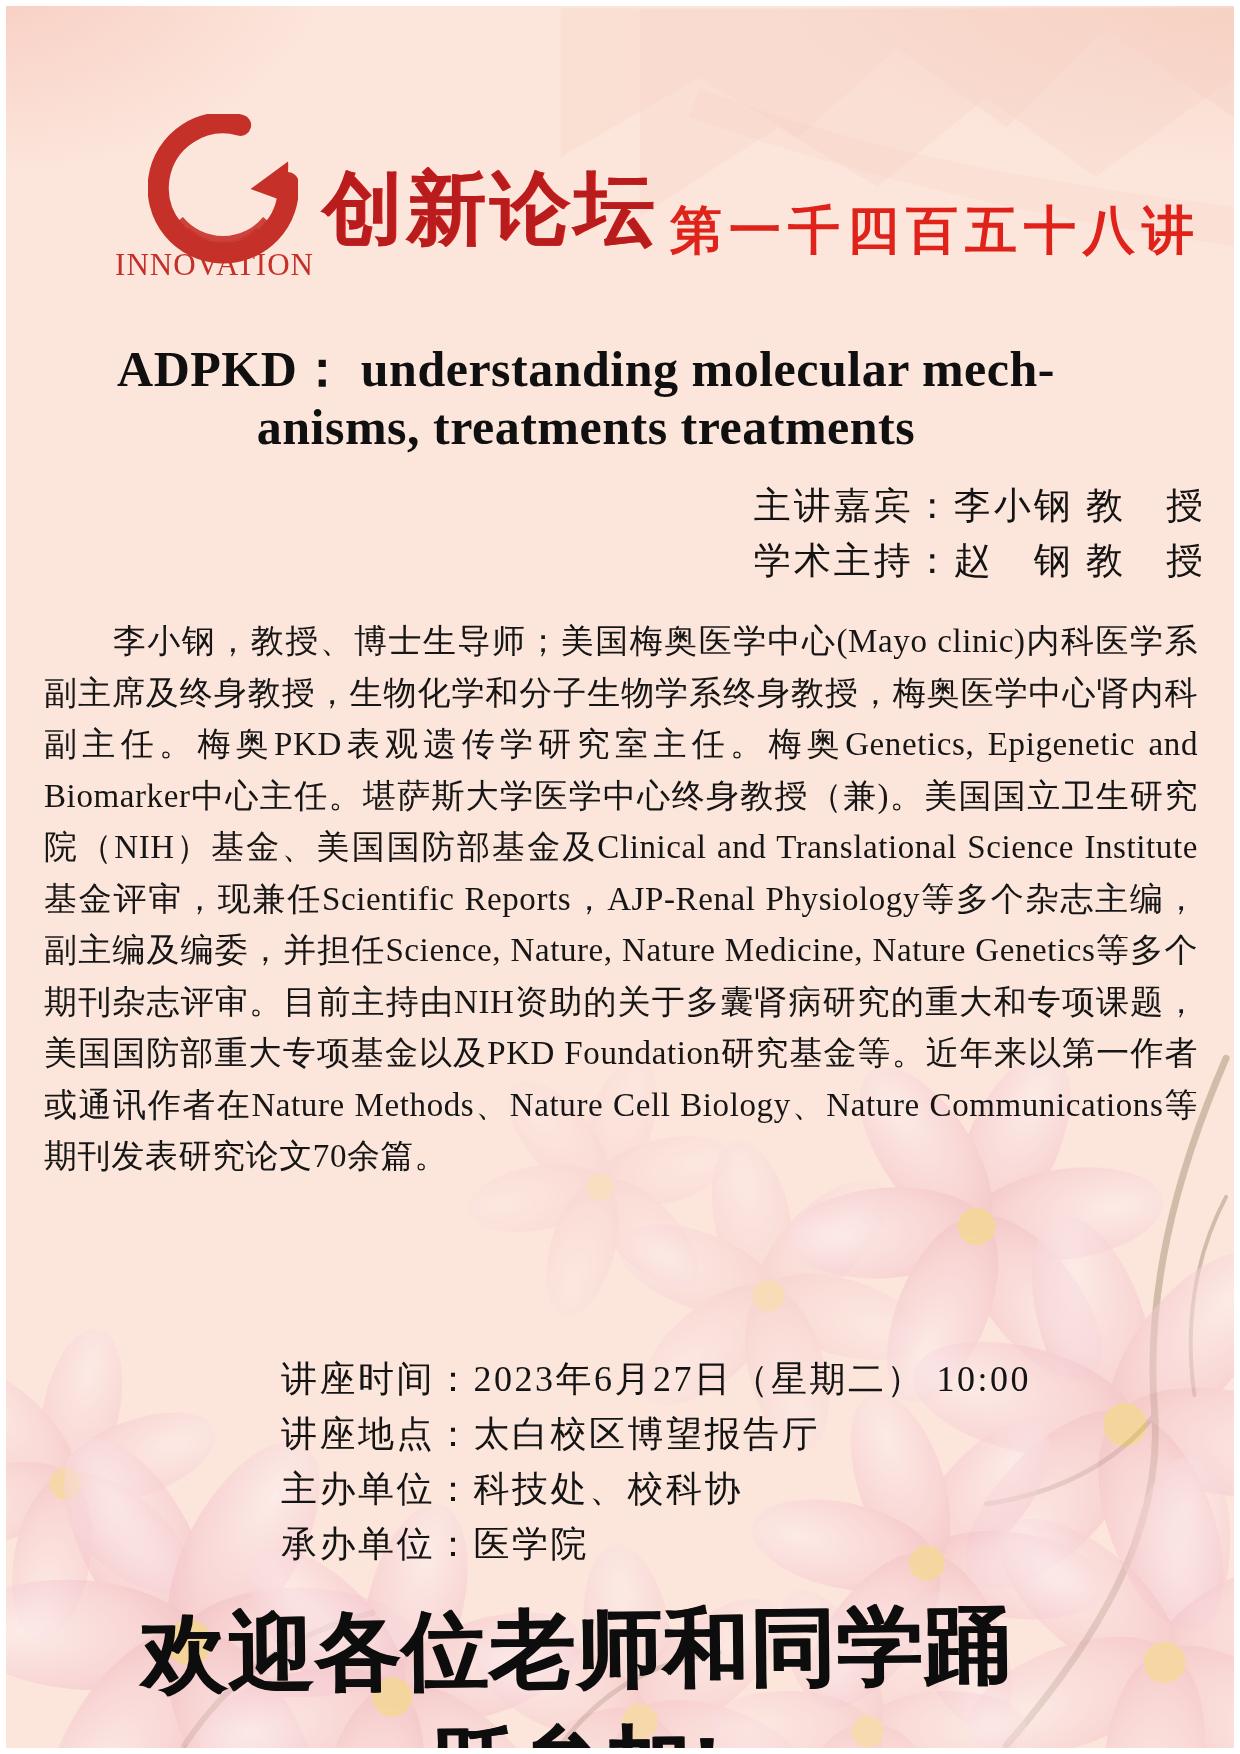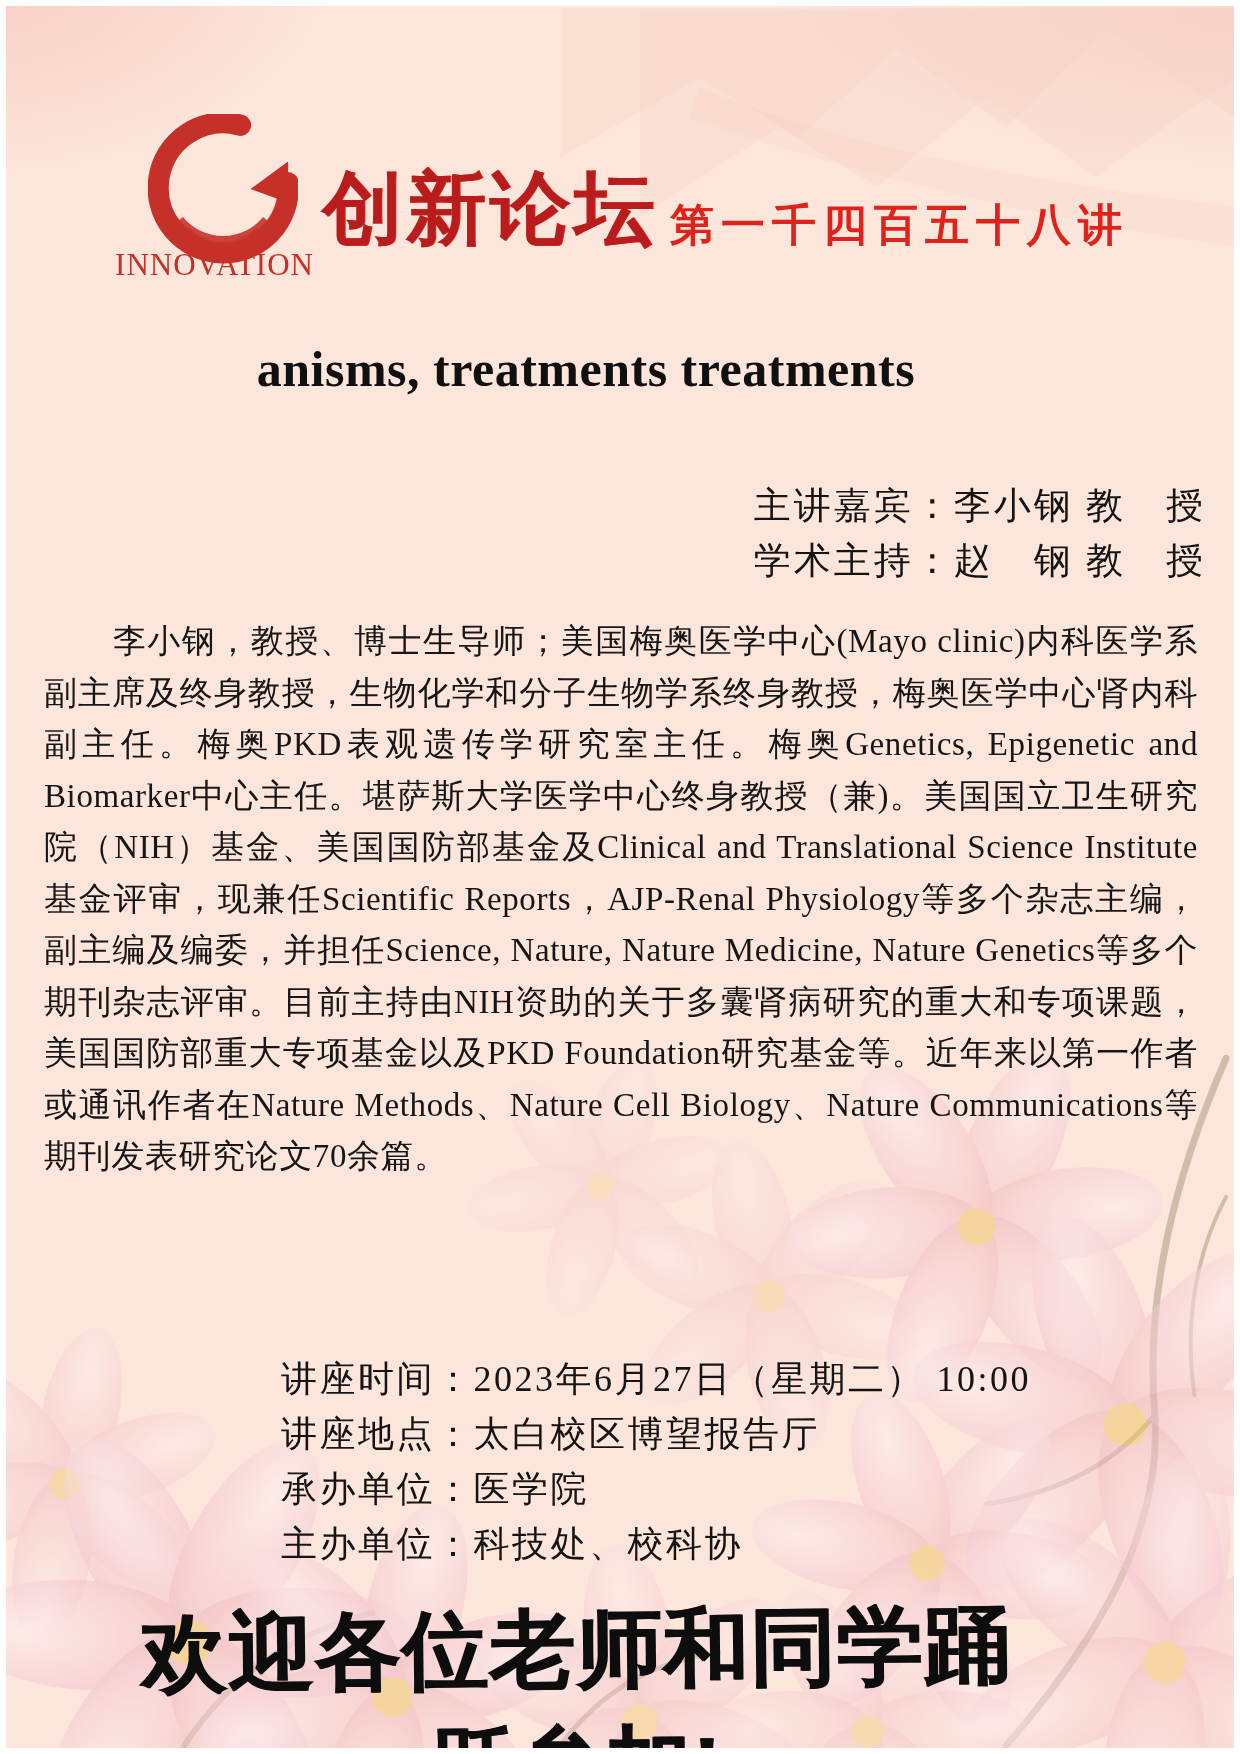--- a/index.html
+++ b/index.html
@@ -25,21 +25,21 @@
   }
   .forum-title {
     position:absolute; left:316px; top:150px;
     font-family:"Liberation Sans", sans-serif; font-weight:900;
     font-size:80px; letter-spacing:4px; color:#b91c1c;
     text-shadow:1px 0 0 #e0231a;
   }
   .lecture-no {
     position:absolute; left:664px; top:190px;
     font-family:"Liberation Sans", sans-serif; font-weight:700;
-    font-size:44px; letter-spacing:7px; color:#e0231a;
+    font-size:52px; letter-spacing:7px; color:#e0231a;
   }
   
   .title-block {
     position:absolute; top:334px; left:40px; width:1080px;
     text-align:center; font-weight:bold; font-size:50px; line-height:58px;
     letter-spacing:0.5px; color:#101010;
   }
   
   .speakers {
     position:absolute; top:472px; left:0; width:1200px; text-align:right;
@@ -130,32 +130,33 @@
       <path d="M26 84 A 44 44 0 0 0 94 84" fill="none" stroke="#c53129" stroke-width="5" opacity="0.9"></path>
       <path d="M32 92 A 40 40 0 0 0 88 92" fill="none" stroke="#c53129" stroke-width="3" opacity="0.8"></path>
     </svg>
   </div>
   <div class="logo-word">INNOVATION</div>
 
   <div class="forum-title">创新论坛</div>
   <div class="lecture-no">第一千四百五十八讲</div>
 
   <div class="title-block">
+    <div>ADPKD： understanding molecular mech-</div>
     <div>anisms, treatments treatments</div>
   </div>
 
   <div class="speakers">
     <div><span>主讲嘉宾：</span><span>李小钢 教　授</span></div>
     <div><span>学术主持：</span><span>赵　钢 教　授</span></div>
   </div>
 
   <div class="bio"><span>　　李小钢，教授、博士生导师；美国梅奥医学中心(Mayo clinic)内科医学系副主席及终身教授，生物化学和分子生物学系终身教授，梅奥医学中心肾内科副主任。梅奥PKD表观遗传学研究室主任。梅奥Genetics, Epigenetic and Biomarker中心主任。堪萨斯大学医学中心终身教授（兼)。美国国立卫生研究院（NIH）基金、美国国防部基金及Clinical and Translational Science Institute基金评审，现兼任</span><span class="it">Scientific Reports</span><span>，</span><span class="it">AJP-Renal Physiology</span><span>等多个杂志主编，副主编及编委，并担任</span><span class="it">Science, Nature, Nature Medicine, Nature Genetics</span><span>等多个期刊杂志评审。目前主持由NIH资助的关于多囊肾病研究的重大和专项课题，美国国防部重大专项基金以及PKD Foundation研究基金等。近年来以第一作者或通讯作者在</span><span class="it">Nature Methods</span><span>、</span><span class="it">Nature Cell Biology</span><span>、</span><span class="it">Nature Communications</span><span>等期刊发表研究论文70余篇。</span></div>
 
   <div class="details">
     <div><span>讲座时间：</span><span>2023年6月27日（星期二）  10:00</span></div>
     <div><span>讲座地点：</span><span>太白校区博望报告厅</span></div>
+    <div><span>主办单位：</span><span>科技处、校科协</span></div>
     <div><span>承办单位：</span><span>医学院</span></div>
-    <div><span>主办单位：</span><span>科技处、校科协</span></div>
   </div>
 
   <div class="welcome">欢迎各位老师和同学踊跃参加!</div>
 
 </div>
 
 </body></html>

